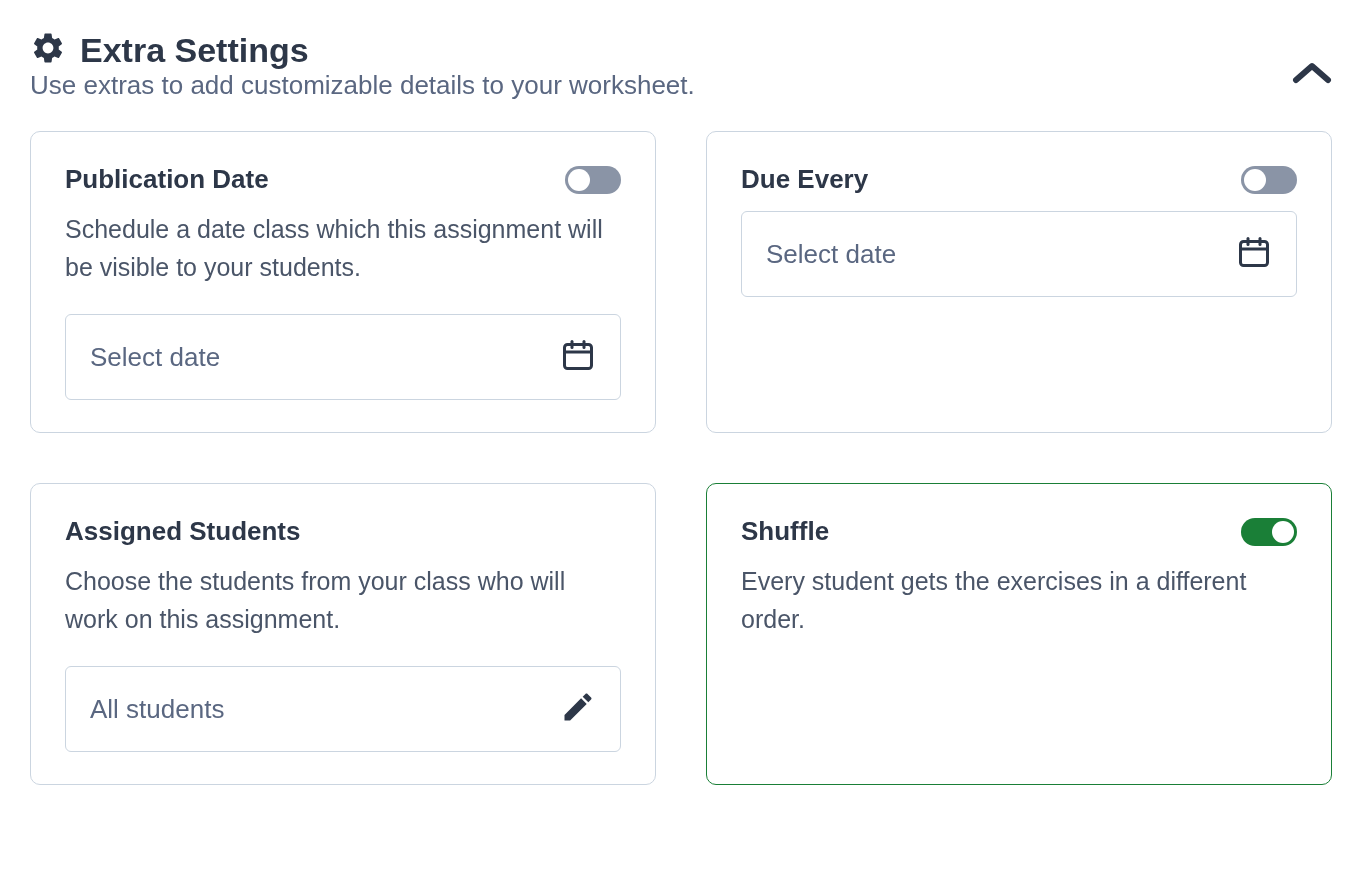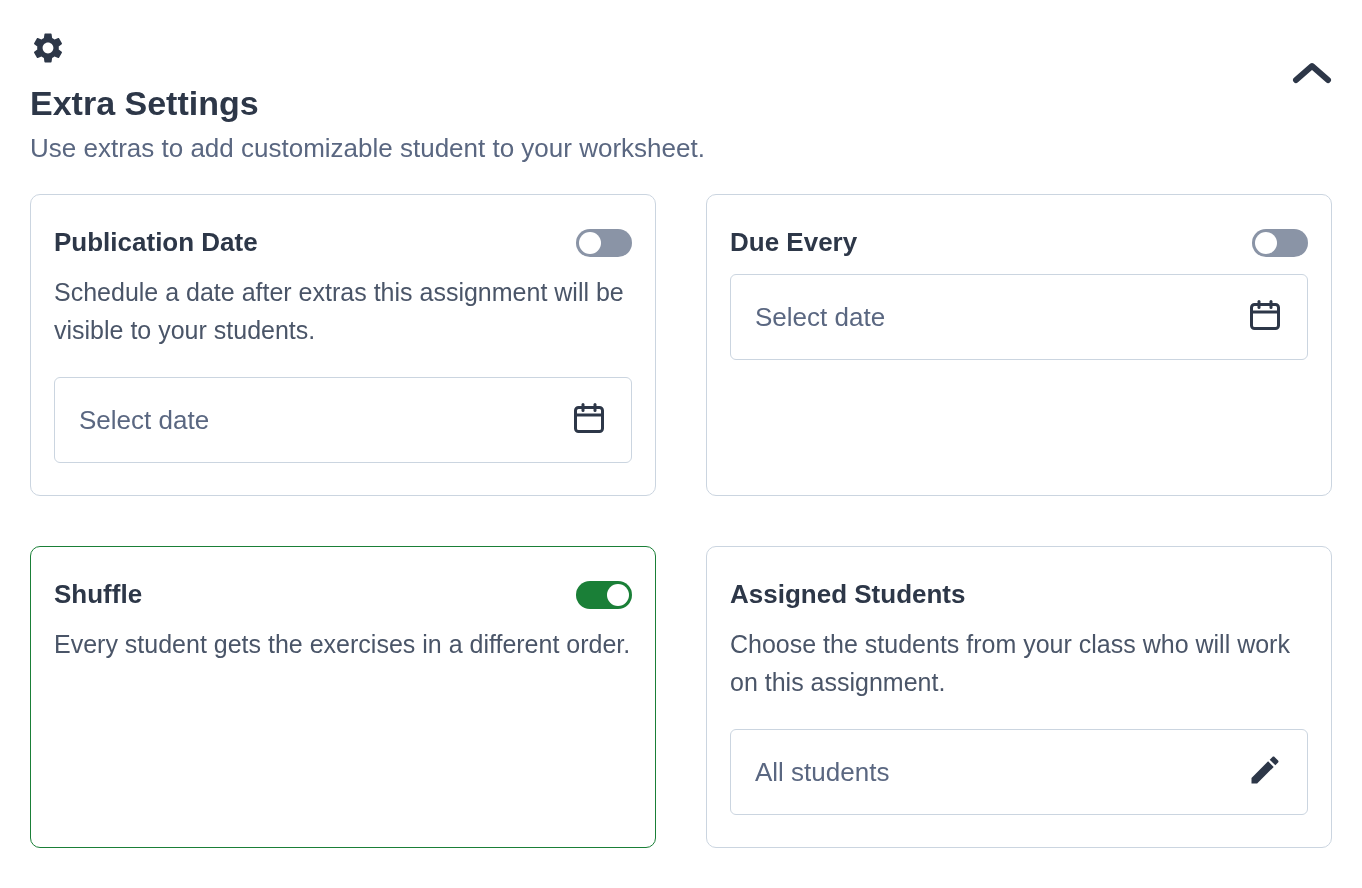--- a/index.html
+++ b/index.html
@@ -18,24 +18,22 @@
       display: flex;
       justify-content: space-between;
       align-items: flex-start;
       margin-bottom: 30px;
     }
     .header-left {
       flex: 1;
     }
     .title-row {
       display: flex;
-      align-items: flex-start;
+      align-items: flex-end;
       gap: 14px;
-      margin-bottom: 10px;
-      flex-direction: column;
     }
     .title {
       font-size: 34px;
       font-weight: 700;
       color: #2d3748;
     }
     .subtitle {
       font-size: 26px;
       color: #5a6781;
       font-weight: 400;
@@ -54,21 +52,21 @@
       height: 28px;
     }
     .grid {
       display: grid;
       grid-template-columns: 1fr 1fr;
       gap: 50px;
     }
     .card {
       border: 1px solid #cbd5e0;
       border-radius: 10px;
-      padding: 32px 23px;
+      padding: 32px 34px;
       background: #ffffff;
     }
     .card.active {
       border-color: #1a7f37;
     }
     .card-header {
       display: flex;
       justify-content: space-between;
       align-items: center;
       margin-bottom: 16px;
@@ -140,41 +138,41 @@
 <div class="header">
   <div class="header-left">
     <div class="title-row">
       <span class="gear-icon">
         <svg viewBox="0 0 24 24">
             <path d="M19.14,12.94c0.04-0.3,0.06-0.61,0.06-0.94c0-0.32-0.02-0.64-0.07-0.94l2.03-1.58c0.18-0.14,0.23-0.41,0.12-0.61 l-1.92-3.32c-0.12-0.22-0.37-0.29-0.59-0.22l-2.39,0.96c-0.5-0.38-1.03-0.7-1.62-0.94L14.4,2.81c-0.04-0.24-0.24-0.41-0.48-0.41 h-3.84c-0.24,0-0.43,0.17-0.47,0.41L9.25,5.35C8.66,5.59,8.12,5.92,7.63,6.29L5.24,5.33c-0.22-0.08-0.47,0-0.59,0.22L2.74,8.87 C2.62,9.08,2.66,9.34,2.86,9.48l2.03,1.58C4.84,11.36,4.8,11.69,4.8,12s0.02,0.64,0.07,0.94l-2.03,1.58 c-0.18,0.14-0.23,0.41-0.12,0.61l1.92,3.32c0.12,0.22,0.37,0.29,0.59,0.22l2.39-0.96c0.5,0.38,1.03,0.7,1.62,0.94l0.36,2.54 c0.05,0.24,0.24,0.41,0.48,0.41h3.84c0.24,0,0.44-0.17,0.47-0.41l0.36-2.54c0.59-0.24,1.13-0.56,1.62-0.94l2.39,0.96 c0.22,0.08,0.47,0,0.59-0.22l1.92-3.32c0.12-0.22,0.07-0.47-0.12-0.61L19.14,12.94z M12,15.6c-1.98,0-3.6-1.62-3.6-3.6 s1.62-3.6,3.6-3.6s3.6,1.62,3.6,3.6S13.98,15.6,12,15.6z"></path>
           </svg>
       </span>
       <h1 class="title">Extra Settings</h1>
     </div>
-    <p class="subtitle">Use extras to add customizable student to your worksheet.</p>
+    <p class="subtitle">Use extras to add customizable details to your worksheet.</p>
   </div>
   <div class="chevron-up">
     <span>
       <svg viewBox="0 0 40 28" fill="none">
           <path d="M4 20 L20 6 L36 20" stroke="#2d3748" stroke-width="6" stroke-linecap="round" stroke-linejoin="round"></path>
         </svg>
     </span>
   </div>
 </div>
 
 <div class="grid">
 
   <div class="card">
     <div class="card-header">
       <div class="card-title">Publication Date</div>
       <div class="toggle off">
         <div class="toggle-knob"></div>
       </div>
     </div>
-    <p class="card-desc">Schedule a date after extras this assignment will be visible to your students.</p>
+    <p class="card-desc">Schedule a date class which this assignment will be visible to your students.</p>
     <div class="input-row">
       <span class="input-text">Select date</span>
       <span class="input-icon">
         <svg viewBox="0 0 24 24" fill="none">
             <rect x="3" y="5" width="18" height="16" rx="2" stroke="#2d3748" stroke-width="2"></rect>
             <line x1="3" y1="10" x2="21" y2="10" stroke="#2d3748" stroke-width="2"></line>
             <line x1="8" y1="3" x2="8" y2="7" stroke="#2d3748" stroke-width="2" stroke-linecap="round"></line>
             <line x1="16" y1="3" x2="16" y2="7" stroke="#2d3748" stroke-width="2" stroke-linecap="round"></line>
           </svg>
       </span>
@@ -194,38 +192,38 @@
         <svg viewBox="0 0 24 24" fill="none">
             <rect x="3" y="5" width="18" height="16" rx="2" stroke="#2d3748" stroke-width="2"></rect>
             <line x1="3" y1="10" x2="21" y2="10" stroke="#2d3748" stroke-width="2"></line>
             <line x1="8" y1="3" x2="8" y2="7" stroke="#2d3748" stroke-width="2" stroke-linecap="round"></line>
             <line x1="16" y1="3" x2="16" y2="7" stroke="#2d3748" stroke-width="2" stroke-linecap="round"></line>
           </svg>
       </span>
     </div>
   </div>
 
-  <div class="card active">
-    <div class="card-header">
-      <div class="card-title">Shuffle</div>
-      <div class="toggle on">
-        <div class="toggle-knob"></div>
-      </div>
-    </div>
-    <p class="card-desc no-input">Every student gets the exercises in a different order.</p>
-  </div>
-
   <div class="card">
     <div class="card-header">
       <div class="card-title">Assigned Students</div>
     </div>
     <p class="card-desc">Choose the students from your class who will work on this assignment.</p>
     <div class="input-row">
       <span class="input-text">All students</span>
       <span class="input-icon">
         <svg viewBox="0 0 24 24" fill="#2d3748">
             <path d="M3 17.25V21h3.75L17.81 9.94l-3.75-3.75L3 17.25zM20.71 7.04c.39-.39.39-1.02 0-1.41l-2.34-2.34c-.39-.39-1.02-.39-1.41 0l-1.83 1.83 3.75 3.75 1.83-1.83z"></path>
           </svg>
       </span>
     </div>
   </div>
 
+  <div class="card active">
+    <div class="card-header">
+      <div class="card-title">Shuffle</div>
+      <div class="toggle on">
+        <div class="toggle-knob"></div>
+      </div>
+    </div>
+    <p class="card-desc no-input">Every student gets the exercises in a different order.</p>
+  </div>
+
 </div>
 
 </body></html>

